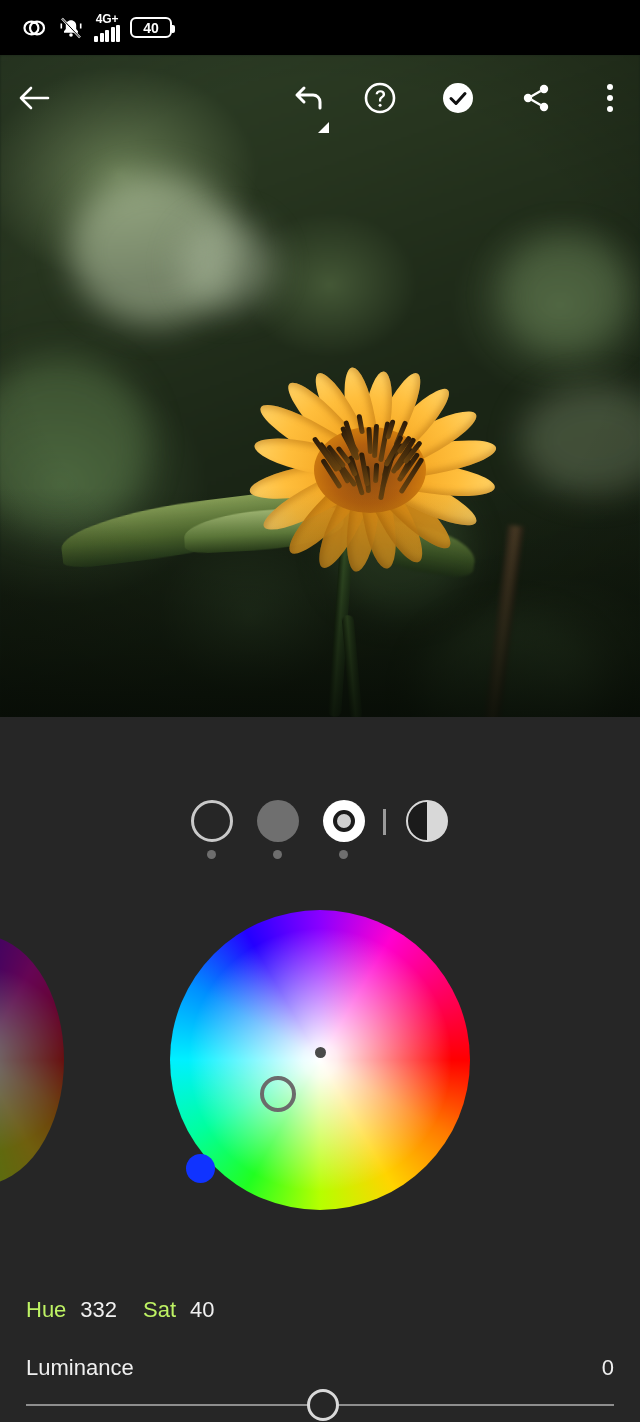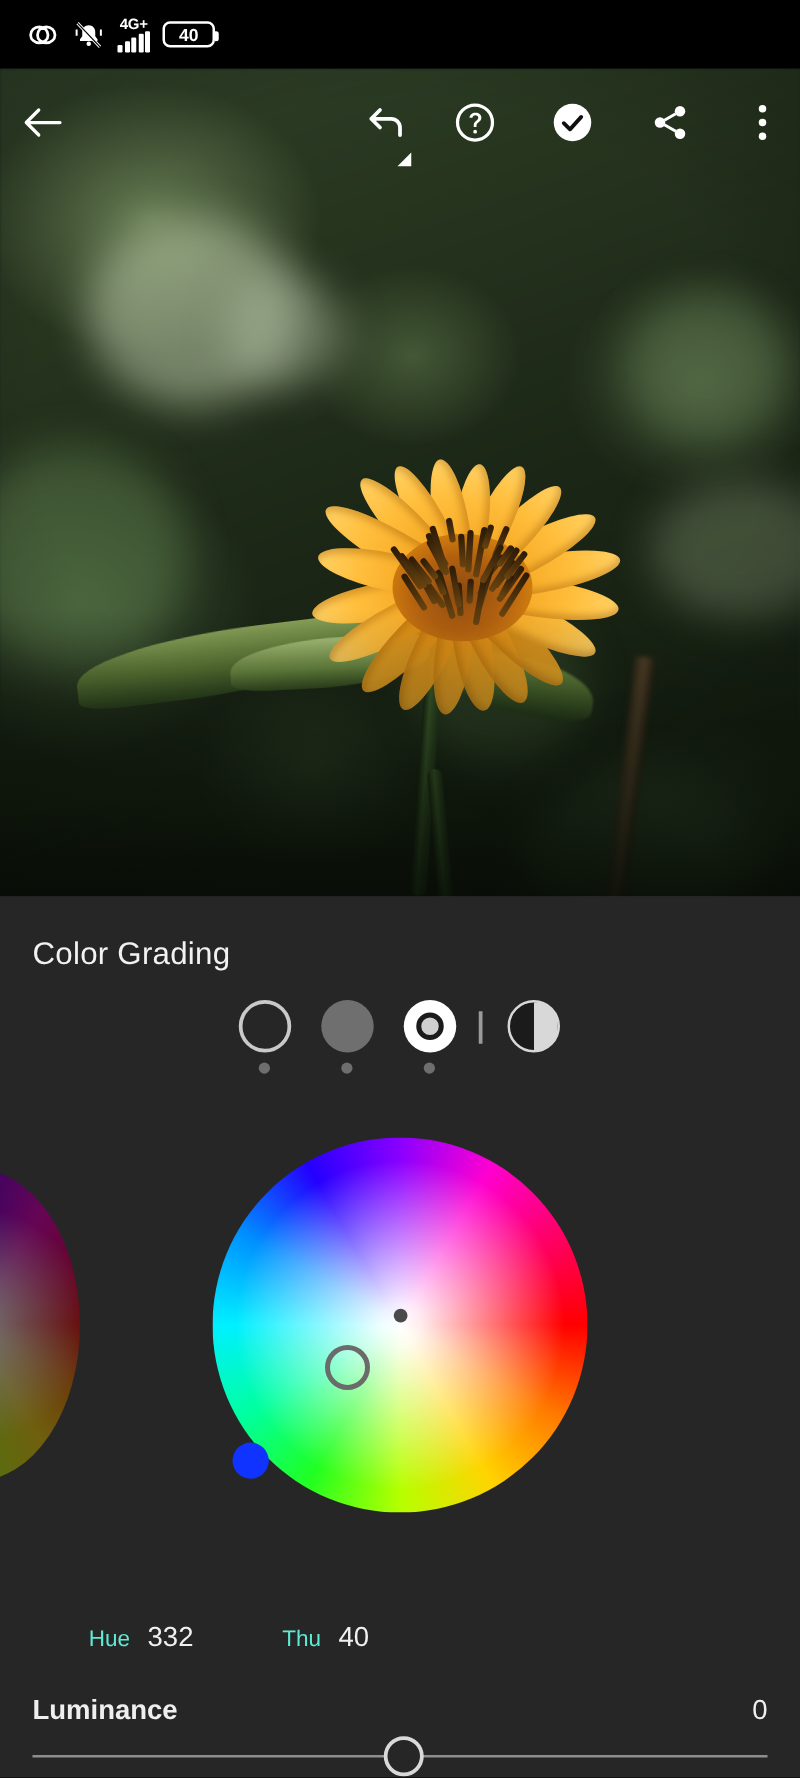--- a/index.html
+++ b/index.html
@@ -177,27 +177,27 @@
 
   
   .hl-row{ position:absolute; left:0; top:1238px; width:640px; height:40px; }
   .hl-label{ position:absolute; left:26px; top:0; color:#efefef; font-size:24px; }
   .hl-ellipsis{ position:absolute; left:146px; top:12px; display:flex; gap:5px; cursor:pointer; }
   .hl-ellipsis i{ width:7px;height:7px;border-radius:50%;background:#bdbdbd;display:block; }
   .chev-left{ position:absolute; right:22px; top:-4px; cursor:pointer; }
 
   
   .hs-row{ position:absolute; left:26px; top:1297px; display:flex; align-items:baseline; gap:0; }
-  .hs-row .k{ color:#5eead4; font-size:18px;margin-left:45px; }
+  .hs-row .k{ color:#bef264; font-size:22px; }
   .hs-row .v{ color:#f0f0f0; font-size:22px; }
   .gap14{ width:14px; display:inline-block; }
   .gap26{ width:26px; display:inline-block; }
 
   
-  .lum-label{ position:absolute; left:26px; top:1355px; color:#efefef; font-size:22px;font-weight:bold; }
+  .lum-label{ position:absolute; left:26px; top:1355px; color:#efefef; font-size:22px; }
   .lum-value{ position:absolute; right:26px; top:1355px; color:#efefef; font-size:22px; }
   .lum-track{
     position:absolute; left:26px; top:1404px; width:588px; height:2px; background:#8e8e8e;
   }
   .lum-thumb{
     position:absolute; left:307px; top:1389px; width:32px; height:32px; border-radius:50%;
     border:3px solid #d9d9d9; box-sizing:border-box; background:#262626; cursor:pointer;
   }
 
   
@@ -364,21 +364,20 @@
       <span class="kebab">
           <i></i>
           <i></i>
           <i></i>
         </span>
     </div>
   </div>
 
   <div class="panel"></div>
 
-  <div class="panel-title" style="top:749px">Color Grading</div>
 
   <div class="tones">
     <div class="tone t-shadows"></div>
     <div class="tone-dot" style="left:207px"></div>
 
     <div class="tone t-mids"></div>
     <div class="tone-dot" style="left:273px"></div>
 
     <div class="tone t-high"></div>
     <div class="tone-dot" style="left:339px"></div>
@@ -394,21 +393,21 @@
   <div class="center-dot"></div>
   <div class="wheel-handle"></div>
   <div class="swatch"></div>
 
 
   <div class="hs-row">
     <span class="k">Hue</span>
     <span class="gap14"></span>
     <span class="v">332</span>
     <span class="gap26"></span>
-    <span class="k">Thu</span>
+    <span class="k">Sat</span>
     <span class="gap14"></span>
     <span class="v">40</span>
   </div>
 
   <div class="lum-label">Luminance</div>
   <div class="lum-value">0</div>
   <div class="lum-track"></div>
   <div class="lum-thumb"></div>
 
 </div>

